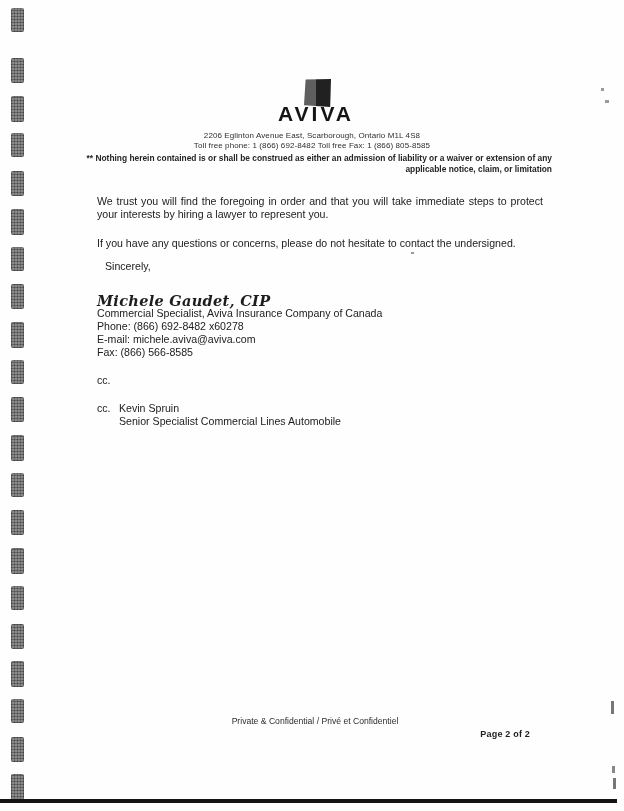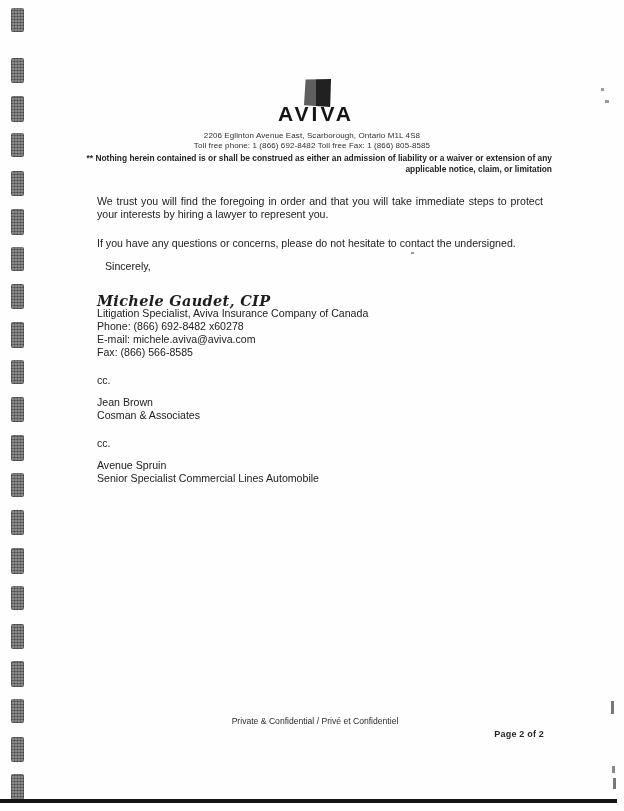--- a/index.html
+++ b/index.html
@@ -61,33 +61,33 @@
   .para1{text-align:justify;margin:9px 0 15px 0;}
   .para2{margin:16px 0 10px 0;}
   .closing{margin:8px;}
   .signature{
     margin:21px 0 0 0;
     font-family:"DejaVu Serif",serif;
     font-style:italic;font-weight:bold;
     font-size:14.5px;letter-spacing:.3px;color:#1d1d1d;
   }
   .contact-line{margin:0;line-height:13px;}
-  .cc-block{display:flex;margin-top:15px;flex-direction:column;}
+  .cc-block{display:flex;margin-top:15px;}
   .cc-block.second{margin-top:15px;}
   .cc-label{width:22px;flex:0 0 22px;}
   .cc-name{margin:0;}
   .cc-org{margin:0;}
   .cc-lines{line-height:13px;}
   
   .footer-confidential{
     position:absolute;left:0;top:716px;width:630px;text-align:center;
     font-size:8.6px;color:#2b2b2b;
   }
   .footer-page{
-    position:absolute;right:80px;top:729px;
+    position:absolute;right:94px;top:729px;
     font-size:9px;color:#1f1f1f;font-weight:bold;letter-spacing:.2px;
   }
 </style>
 </head>
 <body>
 
 <div class="page">
 
   <div id="binding-marks">
       <div class="binding-mark" style="top: 8px; height: 24px;"></div>
@@ -117,37 +117,33 @@
   <div class="logo-word">AVIVA</div>
   <div class="hdr-line hdr-address">2206 Eglinton Avenue East, Scarborough, Ontario M1L 4S8</div>
   <div class="hdr-line hdr-phone">Toll free phone: 1 (866) 692-8482 Toll free Fax: 1 (866) 805-8585</div>
   <div class="hdr-disclaimer">** Nothing herein contained is or shall be construed as either an admission of liability or a waiver or extension of any applicable notice, claim, or limitation</div>
 
   <div class="content">
     <p class="para1">We trust you will find the foregoing in order and that you will take immediate steps to protect your interests by hiring a lawyer to represent you.</p>
     <p class="para2">If you have any questions or concerns, please do not hesitate to contact the undersigned.</p>
     <p class="closing">Sincerely,</p>
     <p class="signature">Michele Gaudet, CIP</p>
-    <p class="contact-line">Litigation Specialist, Aviva Insurance Company of Canada</p>
+    <p class="contact-line">Commercial Specialist, Aviva Insurance Company of Canada</p>
     <p class="contact-line">Phone: (866) 692-8482 x60278</p>
     <p class="contact-line">E-mail: michele.aviva@aviva.com</p>
     <p class="contact-line">Fax: (866) 566-8585</p>
 
     <div class="cc-block">
       <span class="cc-label">cc.</span>
-      <span class="cc-lines">
-        <p class="cc-name">Jean Brown</p>
-        <p class="cc-org">Cosman &amp; Associates</p>
-      </span>
     </div>
 
     <div class="cc-block second">
       <span class="cc-label">cc.</span>
       <span class="cc-lines">
-        <p class="cc-name">Avenue Spruin</p>
+        <p class="cc-name">Kevin Spruin</p>
         <p class="cc-org">Senior Specialist Commercial Lines Automobile</p>
       </span>
     </div>
   </div>
 
   <div class="footer-confidential">Private &amp; Confidential / Privé et Confidentiel</div>
   <div class="footer-page">Page 2 of 2</div>
 
   <div class="bottom-scan-line"></div>
   <div class="speck" style="left:601px;top:88px;width:3px;height:3px;"></div>

